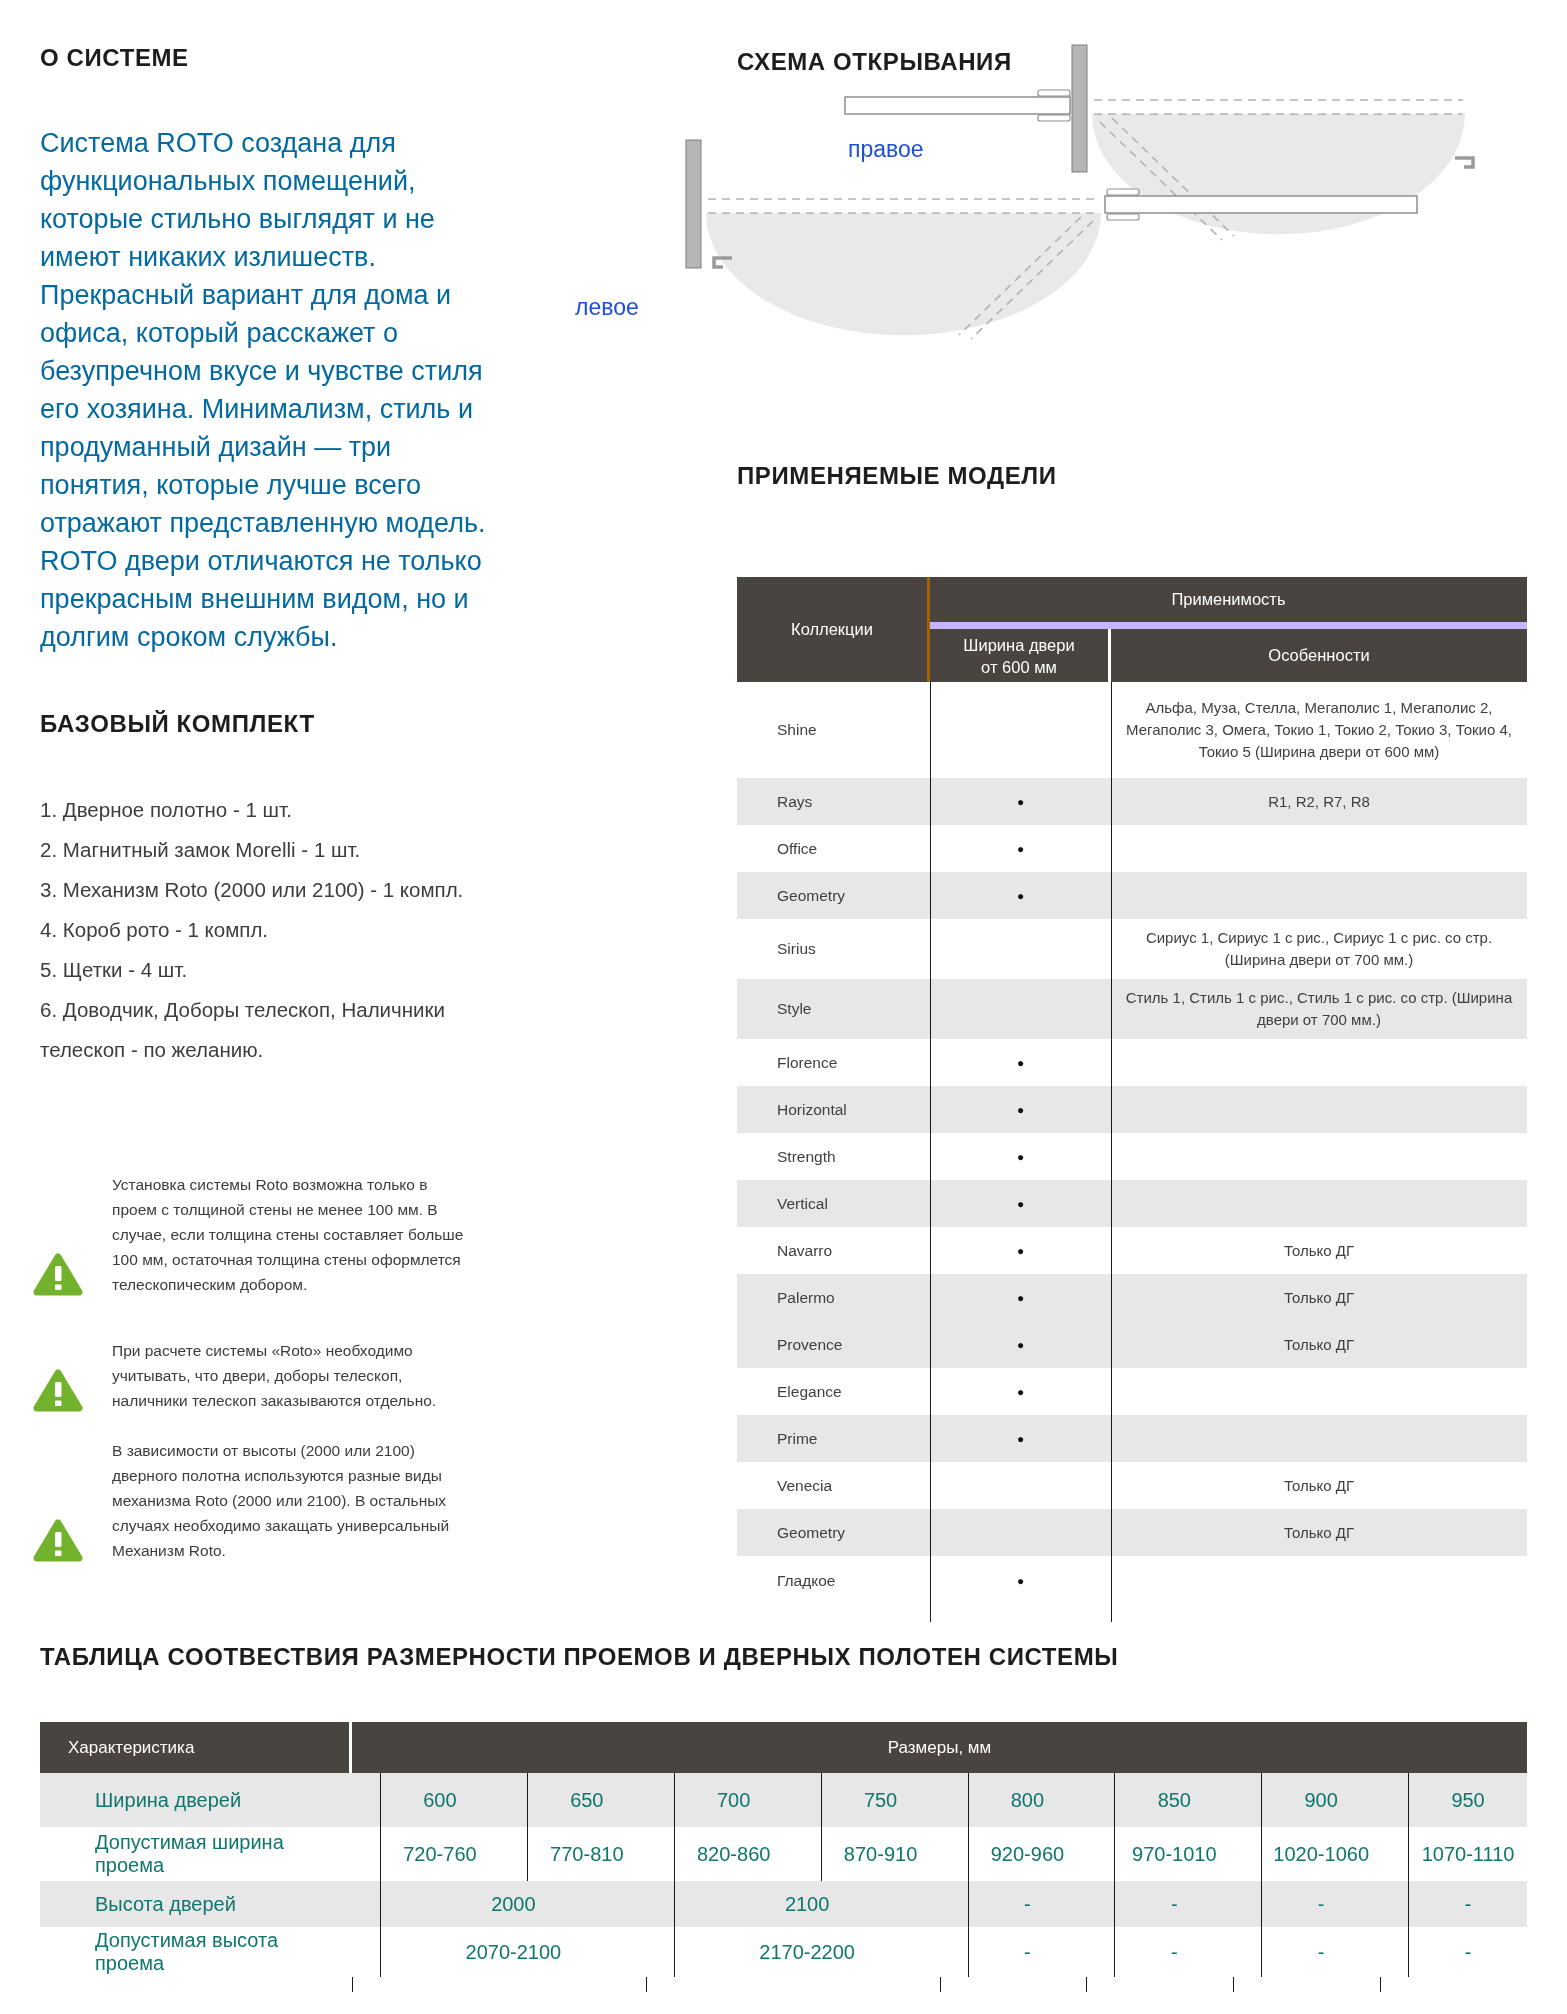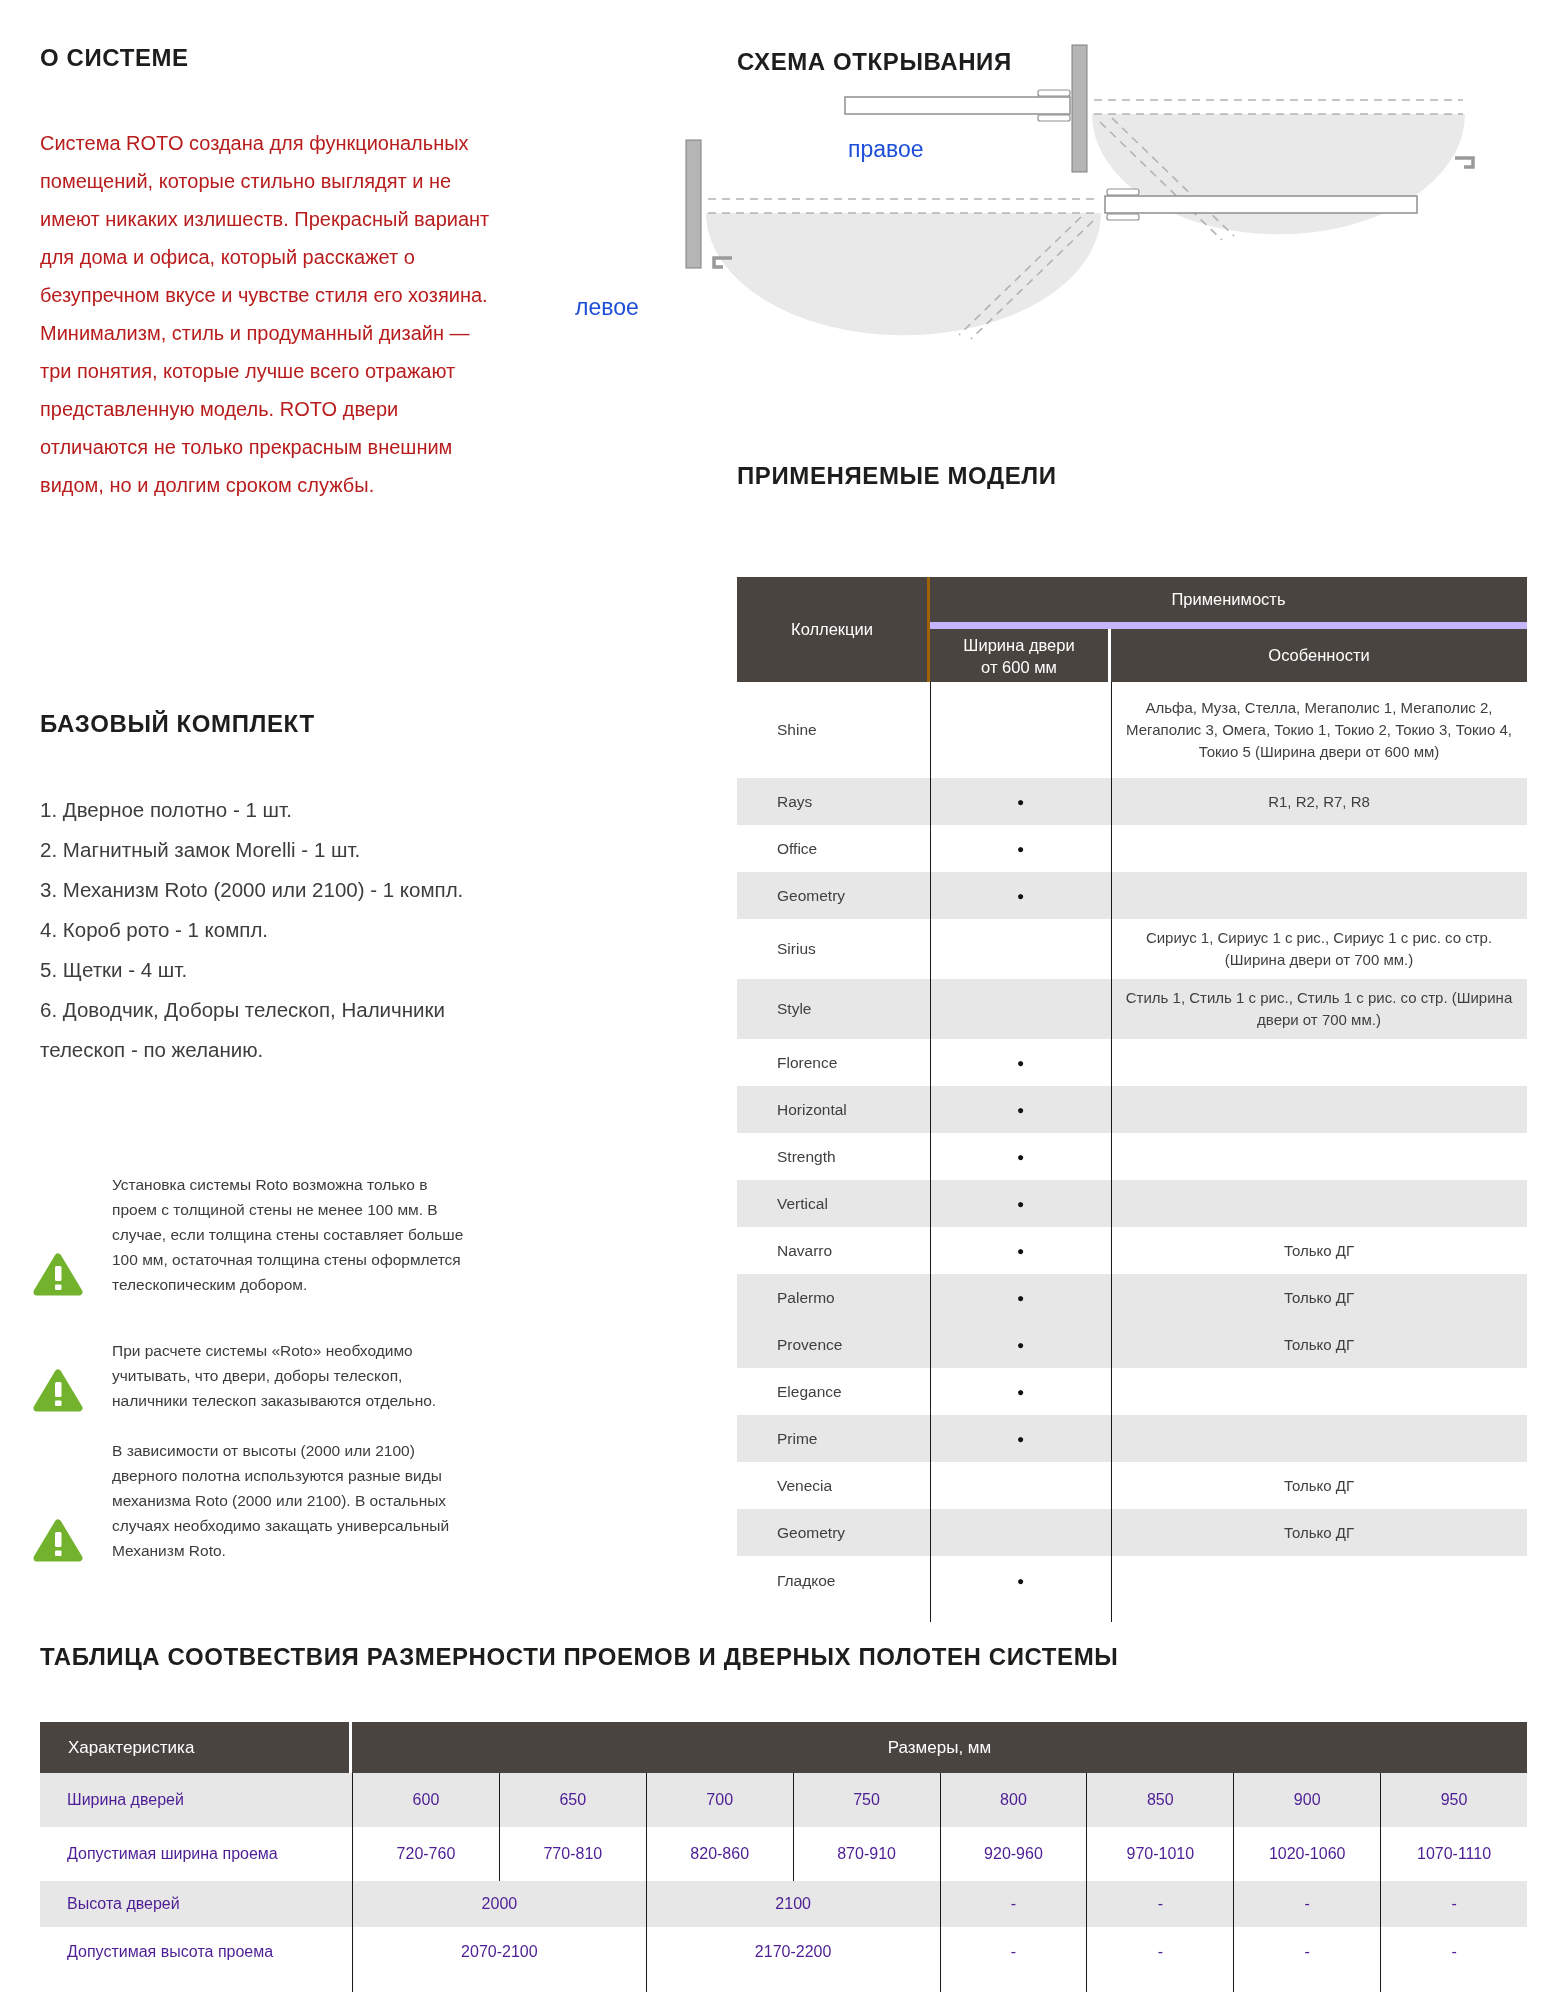--- a/index.html
+++ b/index.html
@@ -1,20 +1,20 @@
 <!DOCTYPE html>
 <html style="--header_dark: #49443f; --row_gray: #e7e7e7; --accent_green: #72b22c; --line_black: #1a1a1a;"><head>
 <meta charset="utf-8">
 <style>
   html,body{margin:0;padding:0;background:#fff;}
   .page{position:relative;width:1567px;height:2014px;background:#fff;overflow:hidden;
         font-family:"Liberation Sans", sans-serif;color:#3c3c3b;}
   .h-sec{position:absolute;font-weight:bold;color:#1d1d1b;letter-spacing:.6px;font-size:24px;white-space:nowrap;}
   
-  .about-body{position:absolute;left:40px;top:124px;width:452px;font-size:20px;line-height:38px;color:#b91c1c;}
+  .about-body{position:absolute;left:40px;top:124px;width:452px;font-size:27px;line-height:38px;color:#0369a1;}
   .kit-list{position:absolute;left:40px;top:790px;width:460px;font-size:20.5px;line-height:40px;color:#3d3d3c;}
   .warning{position:absolute;left:33px;display:flex;align-items:flex-end;width:470px;}
   .warning .wicon{flex:0 0 50px;margin-top:4px;}
   .warning .wtext{margin-left:29px;width:358px;font-size:15.5px;line-height:25px;color:#3c3c3b;}
   
   .diagrams{position:absolute;left:560px;top:40px;width:970px;height:310px;}
   .dg-label{position:absolute;font-size:23px;color:#1d4ed8;}
   
   .mtable{position:absolute;left:737px;top:577px;width:790px;}
   .mhead{display:grid;grid-template-columns:193px 181px 416px;grid-template-rows:52px 53px;}
@@ -38,21 +38,21 @@
   
   .stable{position:absolute;left:40px;top:1722px;width:1487px;}
   .sthead{display:grid;grid-template-columns:312px 1fr;height:51px;border-radius:17px;}
   .sthc{background:var(--header_dark,#49443f);color:#fff;display:flex;align-items:center;font-size:17px;}
   .sthc.char{padding-left:28px;border-right:3px solid #fff;}
   .sthc.sizes{justify-content:center;}
   .stbody{position:relative;}
   .srow{display:grid;grid-template-columns:312px repeat(8,1fr);}
   .srow.alt{background:var(--row_gray,#e7e7e7);}
   .r1,.r2{height:54px;}.r3{height:46px;}.r4{height:50px;}
-  .sc{display:flex;align-items:center;justify-content:center;font-size:16px;color:#4c1d95;}
+  .sc{display:flex;align-items:center;justify-content:center;font-size:20px;color:#0f766e;margin-left:28px;}
   .sc.lbl{justify-content:flex-start;padding-left:27px;}
   .sc.bl{border-left:1px solid #1a1a1a;}
   .sc.sp2{grid-column:span 2;}
   .ext{position:absolute;top:100%;width:1px;height:15px;background:#1a1a1a;}
 </style>
 </head>
 <body>
 
 <div class="page">
 

